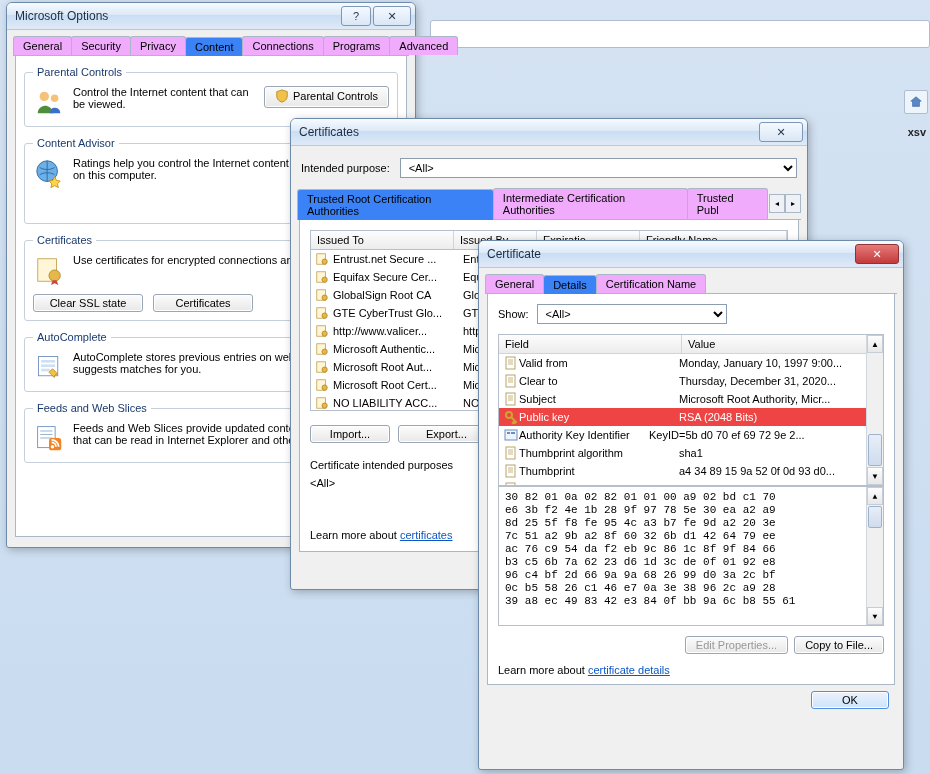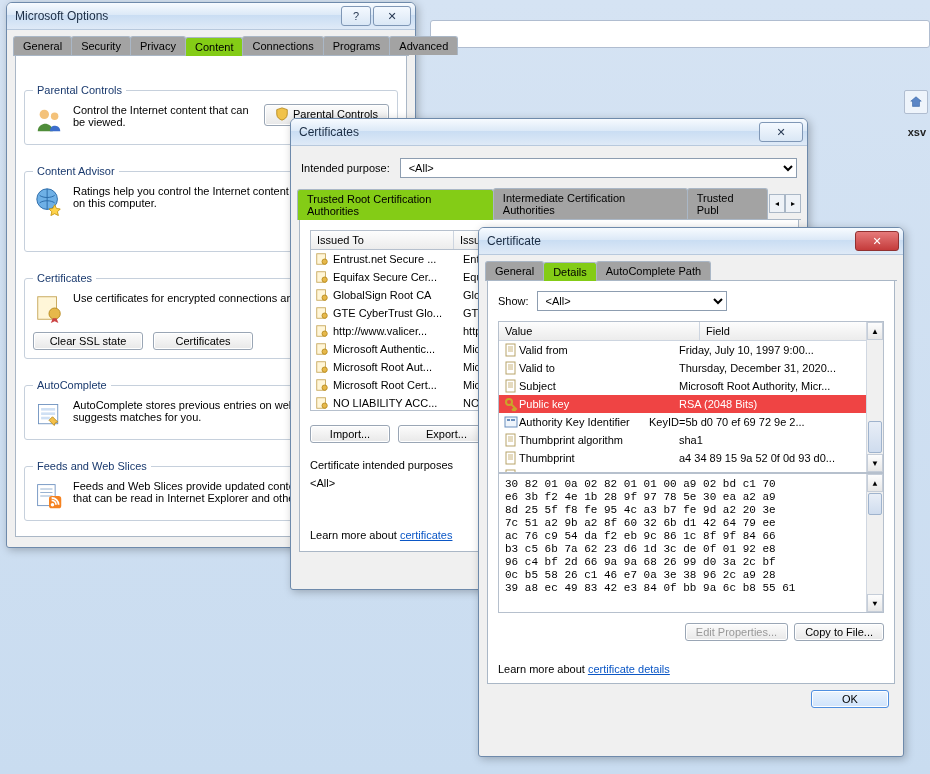--- a/index.html
+++ b/index.html
@@ -34,24 +34,24 @@
   margin-left: 2px;
   border: 1px solid #7f97b6;
   border-radius: 3px;
   background: linear-gradient(#f4f9ff,#dae7f5);
   display: flex; align-items:center; justify-content:center;
   font-size: 11px; color:#2a3b55;
 }
 .tbtn.close { width: 42px; background: linear-gradient(#e67a7a,#c43b3b); color:#fff; border-color:#913131;}
 .client { padding: 6px 8px 8px 8px; }
 .tabs { display:flex; border-bottom:1px solid #aab7c6; margin: 0 -2px;}
-.tab { padding: 3px 9px; border:1px solid #aab7c6; border-bottom:none; background:#a3a3a3; margin-right:-1px; border-radius:3px 3px 0 0; cursor:default;}
-.tab.active { background:#84cc16; position:relative; top:1px;}
+.tab { padding: 3px 9px; border:1px solid #aab7c6; border-bottom:none; background:#f0abfc; margin-right:-1px; border-radius:3px 3px 0 0; cursor:default;}
+.tab.active { background:#3b82f6; position:relative; top:1px;}
 .tabpanel { border:1px solid #aab7c6; border-top:none; background:#fff; padding:8px; }
-fieldset.group { border:1px solid #c6d0dc; border-radius:3px; margin:20px 0 10px; padding:8px 8px 8px 8px;}
+fieldset.group { border:1px solid #c6d0dc; border-radius:3px; margin:2px 0 10px; padding:8px 8px 8px 8px;}
 fieldset.group legend { padding:0 4px; color:#1a3a6e; font-size:11px;}
 .row { display:flex; align-items:flex-start; gap:8px;}
 .iconbox { width:32px; height:32px; flex:0 0 32px; display:flex; align-items:center; justify-content:center;}
 .btn { background:linear-gradient(#fcfcfc,#e8e8e8); border:1px solid #9aa6b5; border-radius:3px; padding:2px 10px; font-size:11px; box-shadow: inset 0 0 0 1px #fff; cursor:default;}
 .btn:disabled { color:#999; }
 .btn-row { display:flex; justify-content:flex-end; gap:6px; margin-top:4px;}
 .select { border:1px solid #8d9db0; background:#fff; height:20px; font-size:11px; padding:0 4px;}
 .listhdr { display:flex; background:linear-gradient(#fdfdfd,#ececec); border:1px solid #b6c0cd;}
 .listhdr > div { padding:3px 6px; border-right:1px solid #cdd5e0; }
 .listbox { border:1px solid #b6c0cd; border-top:none; background:#fff; max-height:160px; overflow:hidden;}
@@ -314,63 +314,63 @@
       </div>
       <div style="margin-top:16px;">Certificate intended purposes</div>
       <div style="margin-top:6px;">&lt;All&gt;</div>
       <div style="margin-top:40px;">
         <span>Learn more about </span><span class="link">certificates</span>
       </div>
     </div>
   </div>
 </div>
 
-<div class="window" style="left:478px; top:227px; width:424px; height:528px;">
+<div class="window" style="left:478px; top:240px; width:424px; height:528px;">
   <div class="titlebar">
     <span class="title">Certificate</span>
     <div class="tbtn close">✕</div>
   </div>
   <div class="client">
     <div class="tabs">
       <div class="tab">General</div>
       <div class="tab active">Details</div>
-      <div class="tab">AutoComplete Path</div>
+      <div class="tab">Certification Name</div>
     </div>
     <div class="tabpanel" style="padding:10px 10px 8px;">
       <div style="display:flex; align-items:center; gap:8px; margin-bottom:10px;">
         <span>Show:</span>
         <select class="select" style="width:190px">
           <option>&lt;All&gt;</option>
         </select>
       </div>
 
       <div class="fieldlist">
         <div class="hdr">
+          <div style="width:170px">Field</div>
           <div style="flex:1">Value</div>
-          <div style="width:170px">Field</div>
         </div>
         <div id="fieldrows">
             <div class="frow">
               <span class="fico">
                 <svg viewBox="0 0 16 16">
                   <rect x="3" y="2" width="9" height="12" fill="#fff" stroke="#b8a46a"></rect>
                   <path d="M5 5h5M5 7h5M5 9h5" stroke="#cbb67e"></path>
                 </svg>
               </span>
               <span style="width:160px">Valid from</span>
-              <span style="flex:1;white-space:nowrap;overflow:hidden">Friday, July 10, 1997 9:00...</span>
-            </div>
-            <div class="frow">
-              <span class="fico">
-                <svg viewBox="0 0 16 16">
-                  <rect x="3" y="2" width="9" height="12" fill="#fff" stroke="#b8a46a"></rect>
-                  <path d="M5 5h5M5 7h5M5 9h5" stroke="#cbb67e"></path>
-                </svg>
-              </span>
-              <span style="width:160px">Valid to</span>
+              <span style="flex:1;white-space:nowrap;overflow:hidden">Monday, January 10, 1997 9:00...</span>
+            </div>
+            <div class="frow">
+              <span class="fico">
+                <svg viewBox="0 0 16 16">
+                  <rect x="3" y="2" width="9" height="12" fill="#fff" stroke="#b8a46a"></rect>
+                  <path d="M5 5h5M5 7h5M5 9h5" stroke="#cbb67e"></path>
+                </svg>
+              </span>
+              <span style="width:160px">Clear to</span>
               <span style="flex:1;white-space:nowrap;overflow:hidden">Thursday, December 31, 2020...</span>
             </div>
             <div class="frow">
               <span class="fico">
                 <svg viewBox="0 0 16 16">
                   <rect x="3" y="2" width="9" height="12" fill="#fff" stroke="#b8a46a"></rect>
                   <path d="M5 5h5M5 7h5M5 9h5" stroke="#cbb67e"></path>
                 </svg>
               </span>
               <span style="width:160px">Subject</span>
@@ -450,21 +450,21 @@
           <div class="thumb" style="flex:0 0 20px"></div>
           <div class="track"></div>
           <div class="arr">▼</div>
         </div>
       </div>
 
       <div class="btn-row" style="margin-top:10px;">
         <button class="btn" disabled="">Edit Properties...</button>
         <button class="btn">Copy to File...</button>
       </div>
-      <div style="margin-top:22px;">
+      <div style="margin-top:10px;">
         <span>Learn more about </span><span class="link">certificate details</span>
       </div>
     </div>
     <div class="dlg-buttons">
       <button class="btn" style="width:78px; background:linear-gradient(#eaf3fd,#cfe3fb); border-color:#4f8fe0;">OK</button>
     </div>
   </div>
 </div>
 
 </body></html>

